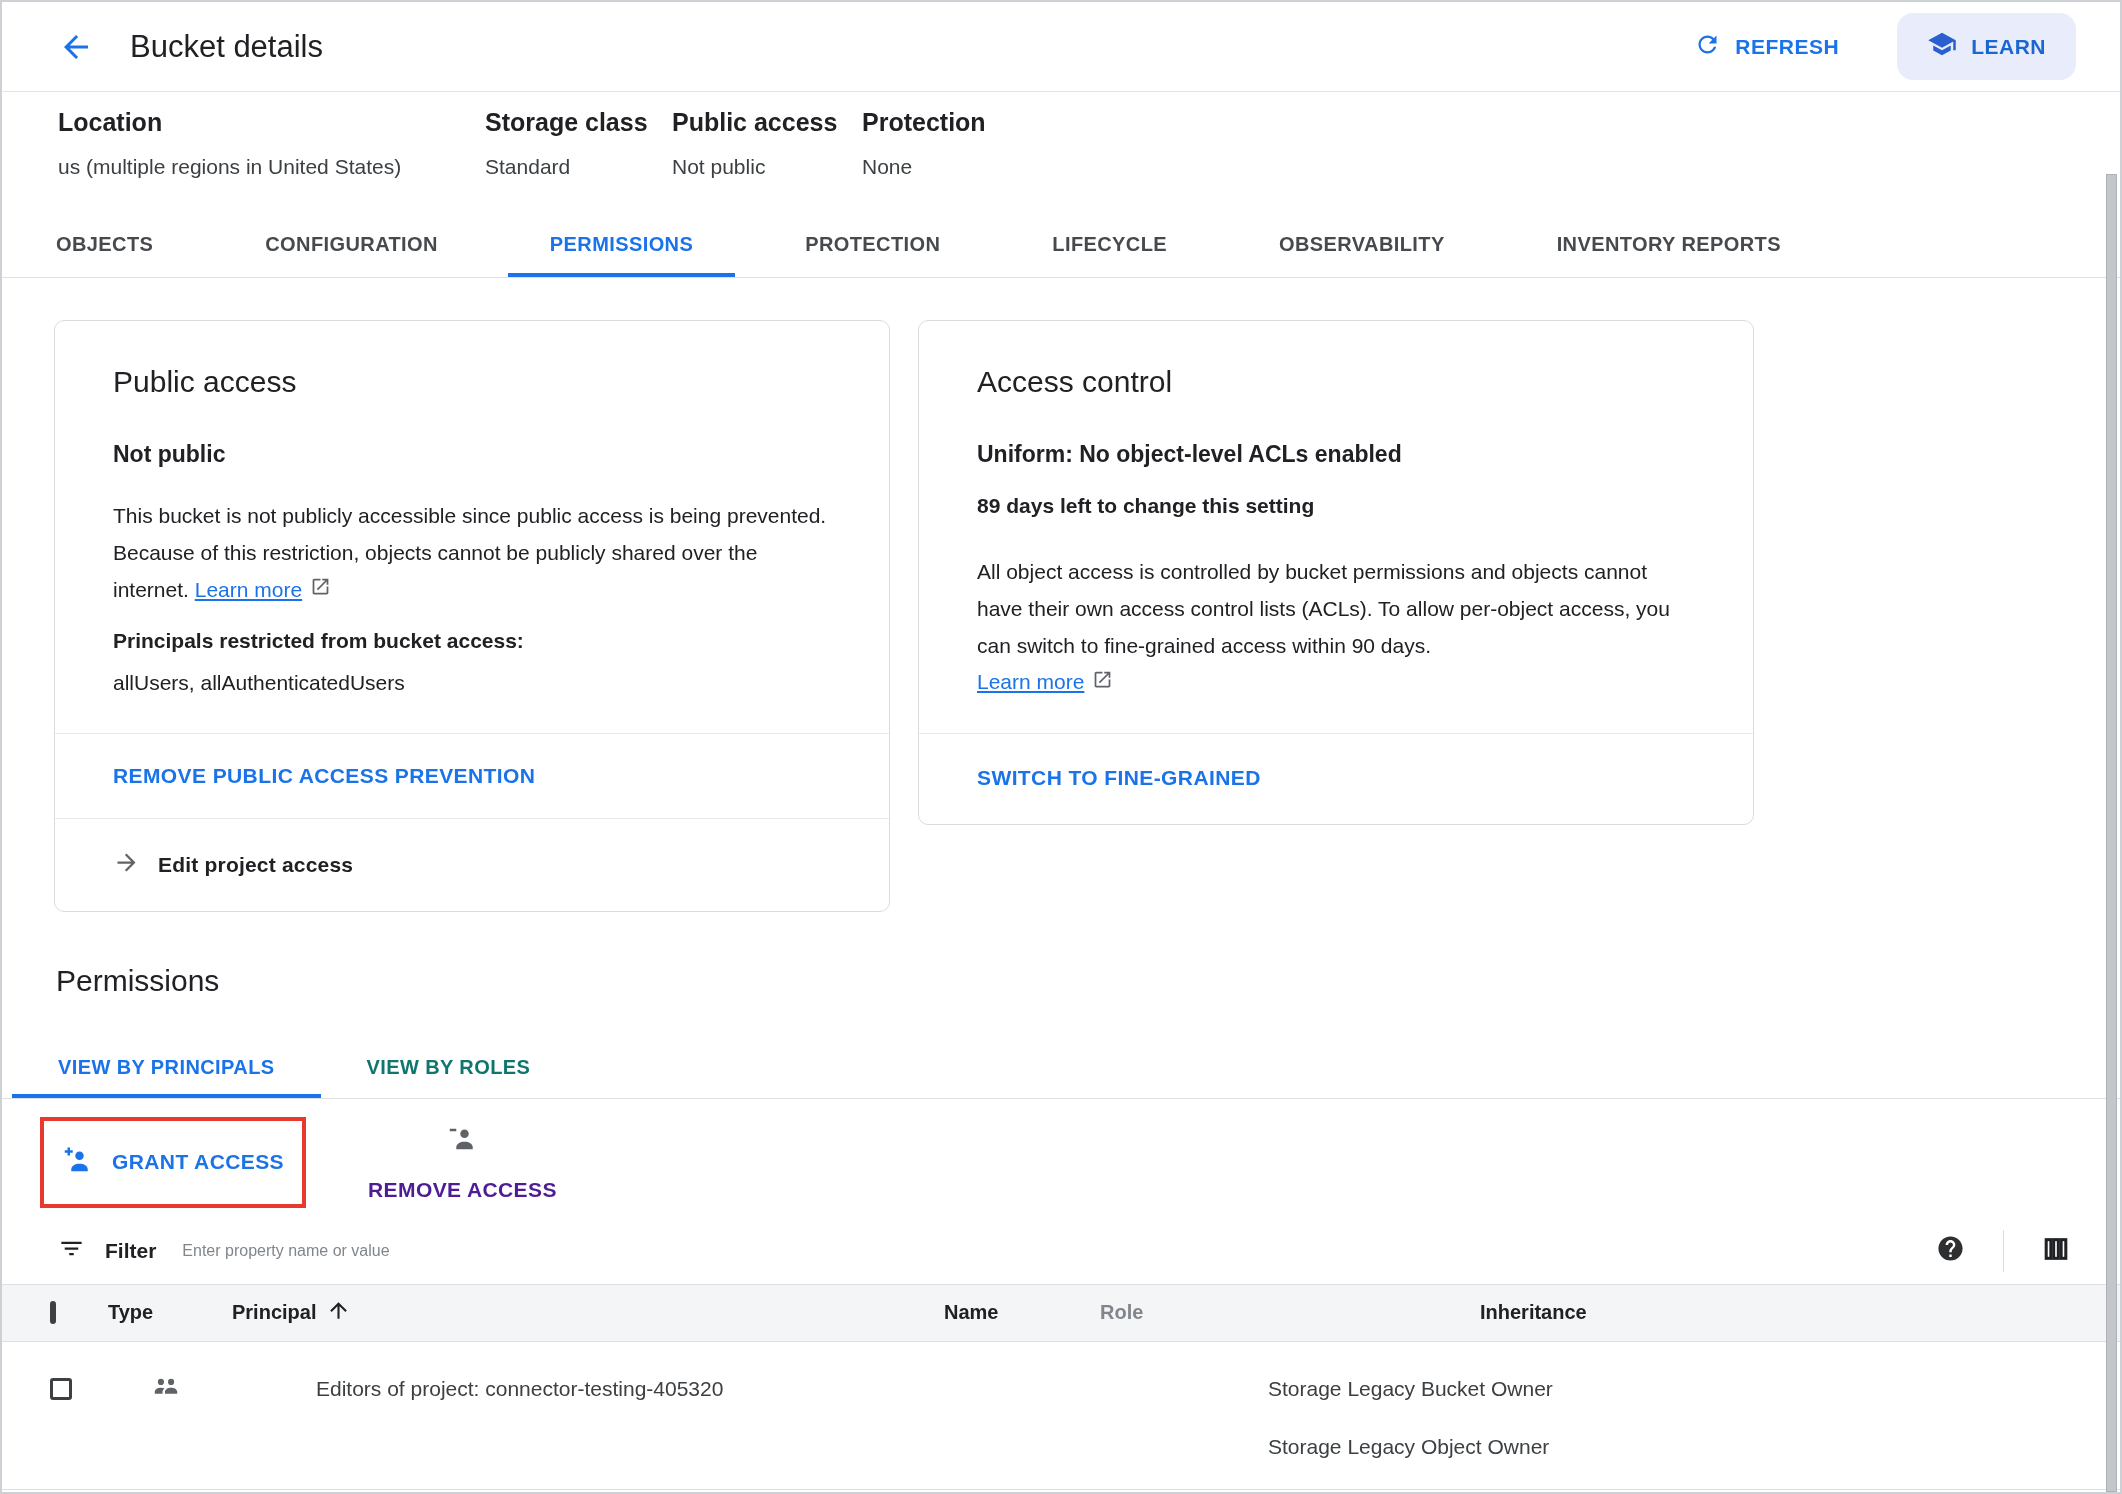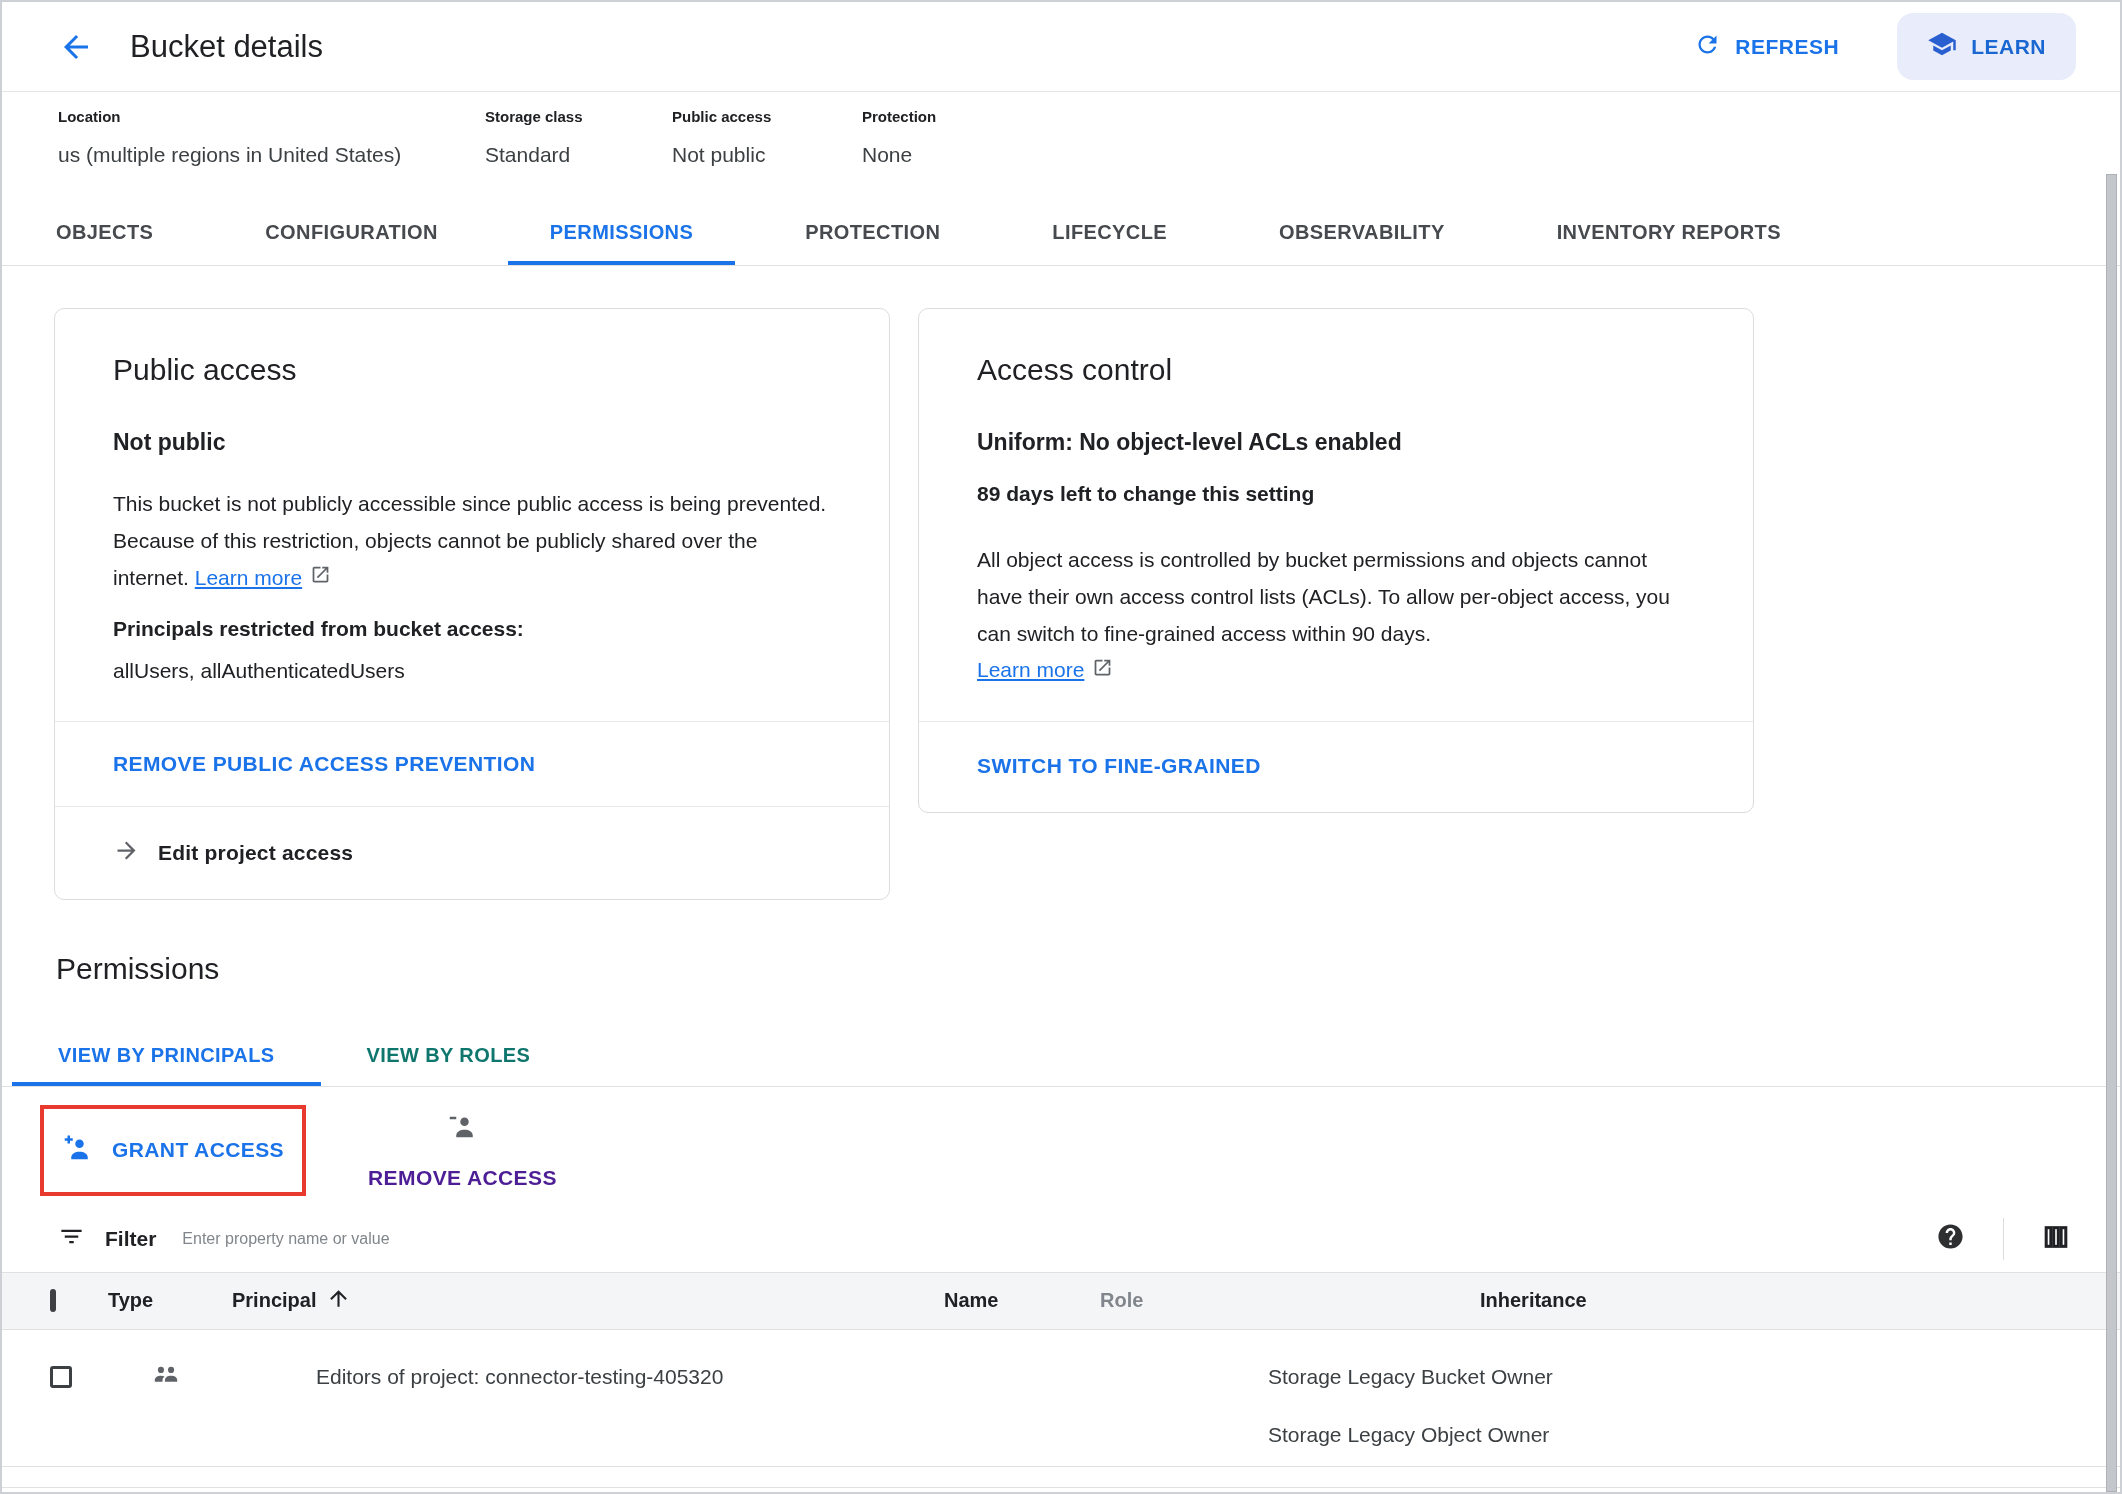--- a/index.html
+++ b/index.html
@@ -39,21 +39,21 @@
     padding: 16px 30px;
     color: #1a67d2; font-size: 21px; font-weight: 700;
     letter-spacing: 0.5px; cursor: pointer;
   }
 
   
   .summary { display: flex; padding: 16px 0 0 56px; }
   .summary .field:nth-child(1) { width: 427px; }
   .summary .field:nth-child(2) { width: 187px; }
   .summary .field:nth-child(3) { width: 190px; }
-  .field-label { font-size: 15px; font-weight: 700; color: #202124; }
+  .field-label { font-size: 25px; font-weight: 700; color: #202124; }
   .field-value { font-size: 21px; color: #3c4043; margin-top: 18px; }
 
   
   .tab-bar {
     display: flex;
     margin-top: 36px;
     border-bottom: 1px solid #e0e0e0;
     padding-left: 12px;
     gap: 28px;
   }
@@ -151,21 +151,21 @@
     height: 58px;
     align-items: center;
   }
   .th { font-size: 20px; font-weight: 700; color: #202124; display: flex; align-items: center; gap: 10px; }
   .th.muted { color: #80868b; }
   .checkbox {
     width: 22px; height: 22px;
     border: 3px solid #3c4043; border-radius: 3px;
     background: #fff; cursor: pointer;
   }
-  .table-row { border-bottom: 1px solid #e0e0e0; padding-top: 18px; padding-bottom: 2px; gap: 42px; }
+  .table-row { border-bottom: 1px solid #e0e0e0; padding-top: 18px; padding-bottom: 13px; gap: 42px; }
   .cell-line { height: 58px; display: flex; align-items: center; }
   .row-text { font-size: 21px; color: #3c4043; }
   .roles .cell-line { height: 58px; }
   .pencil-cell { padding-left: 190px; }
   .pencil-btn { cursor: pointer; display: flex; align-items: center; }
 
   
   .scrollbar-thumb {
     position: absolute;
     top: 172px; right: 3px; bottom: 0;

